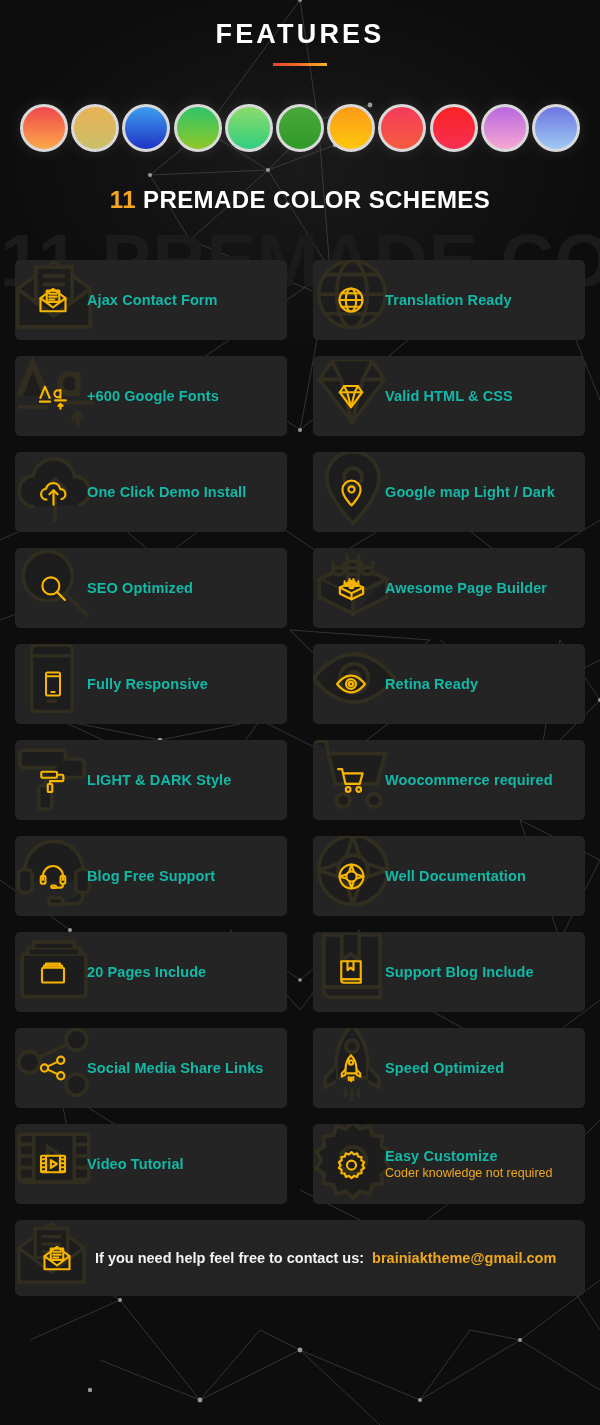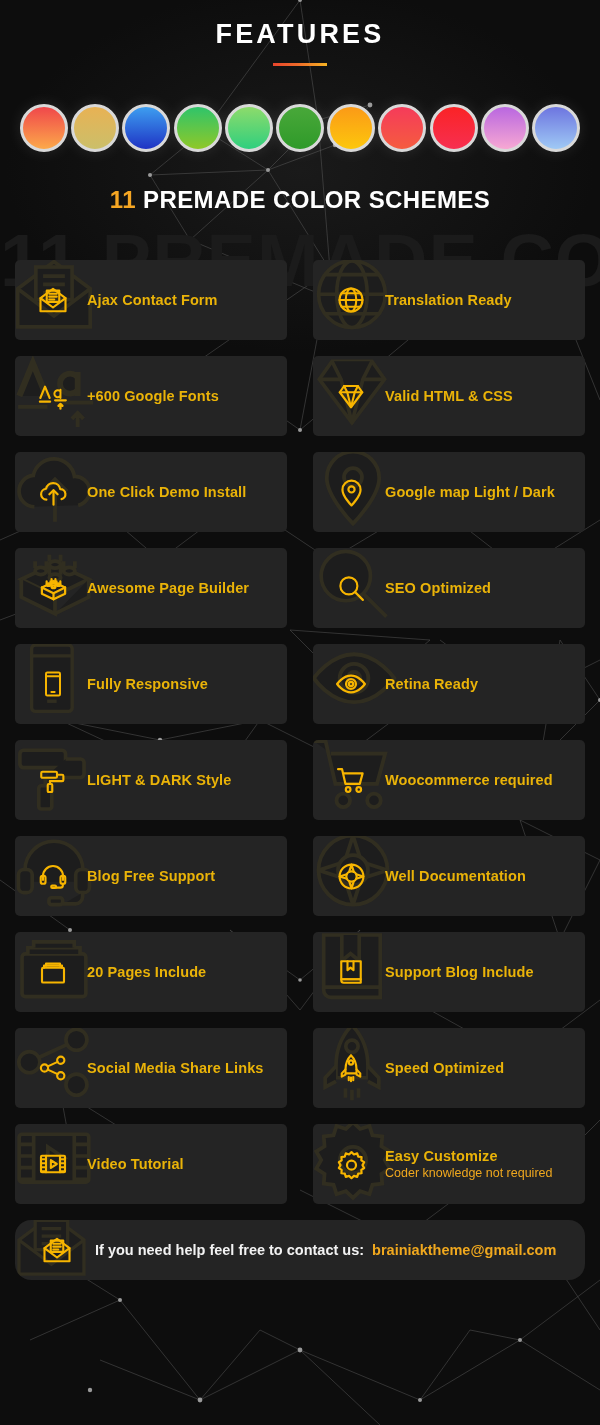--- a/index.html
+++ b/index.html
@@ -149,39 +149,39 @@
     stroke-linejoin: round;
   }
   .card-text {
     position: relative;
     z-index: 2;
     margin-left: 12px;
   }
   .card-label {
     font-size: 14.5px;
     font-weight: 700;
-    color: #eab308;
+    color: #14b8a6;
     letter-spacing: 0.1px;
     white-space: nowrap;
   }
   .card-sub {
     font-size: 12.5px;
     font-weight: 400;
     color: #f0a81e;
     margin-top: 2px;
     white-space: nowrap;
   }
 
   
   .contact {
     position: relative;
     z-index: 5;
     margin: 16px 15px 0;
-    height: 60px;
-    border-radius: 16px;
+    height: 76px;
+    border-radius: 6px;
     background: #242424;
     display: flex;
     align-items: center;
     padding-left: 18px;
     overflow: hidden;
   }
   .contact .card-ghost { transform: translateY(-50%) scale(2.6); }
   .contact-icon {
     position: relative;
     z-index: 2;
@@ -420,20 +420,35 @@
           <svg viewBox="0 0 24 24" width="31" height="31">
             <path d="M12 22s7-7.1 7-12.2A7 7 0 0 0 5 9.8C5 14.9 12 22 12 22Z"></path>
             <circle cx="12" cy="9.6" r="2.4"></circle>
           </svg>
         </span>
         <div class="card-text">
           <div class="card-label">Google map Light / Dark</div>
         </div>
       </div>
       <div class="card">
+        <div class="card-ghost"><svg viewBox="0 0 24 24" width="30" height="30">
+            <circle cx="10.3" cy="10.3" r="6.8"></circle>
+            <path d="M15.3 15.3 L21.5 21.5"></path>
+          </svg></div>
+        <span class="card-icon">
+          <svg viewBox="0 0 24 24" width="30" height="30">
+            <circle cx="10.3" cy="10.3" r="6.8"></circle>
+            <path d="M15.3 15.3 L21.5 21.5"></path>
+          </svg>
+        </span>
+        <div class="card-text">
+          <div class="card-label">SEO Optimized</div>
+        </div>
+      </div>
+      <div class="card">
         <div class="card-ghost"><svg viewBox="0 0 24 24" width="31" height="31">
             <path d="M3 11.2 L12 7 L21 11.2 L12 15.6 Z"></path>
             <path d="M3 11.2 V16 L12 20.4 V15.6"></path>
             <path d="M21 11.2 V16 L12 20.4"></path>
             <ellipse cx="8.2" cy="9" rx="1.5" ry="0.95"></ellipse>
             <ellipse cx="12" cy="7.3" rx="1.5" ry="0.95"></ellipse>
             <ellipse cx="12" cy="10.8" rx="1.5" ry="0.95"></ellipse>
             <ellipse cx="15.8" cy="9" rx="1.5" ry="0.95"></ellipse>
             <path d="M6.7 8.2V6.4M9.7 8.2V6.4M10.5 10V8.2M13.5 10V8.2M14.3 8.2V6.4M17.3 8.2V6.4M10.5 6.5V4.7M13.5 6.5V4.7"></path>
           </svg></div>
@@ -444,35 +459,20 @@
             <path d="M21 11.2 V16 L12 20.4"></path>
             <ellipse cx="8.2" cy="9" rx="1.5" ry="0.95"></ellipse>
             <ellipse cx="12" cy="7.3" rx="1.5" ry="0.95"></ellipse>
             <ellipse cx="12" cy="10.8" rx="1.5" ry="0.95"></ellipse>
             <ellipse cx="15.8" cy="9" rx="1.5" ry="0.95"></ellipse>
             <path d="M6.7 8.2V6.4M9.7 8.2V6.4M10.5 10V8.2M13.5 10V8.2M14.3 8.2V6.4M17.3 8.2V6.4M10.5 6.5V4.7M13.5 6.5V4.7"></path>
           </svg>
         </span>
         <div class="card-text">
           <div class="card-label">Awesome Page Builder</div>
-        </div>
-      </div>
-      <div class="card">
-        <div class="card-ghost"><svg viewBox="0 0 24 24" width="30" height="30">
-            <circle cx="10.3" cy="10.3" r="6.8"></circle>
-            <path d="M15.3 15.3 L21.5 21.5"></path>
-          </svg></div>
-        <span class="card-icon">
-          <svg viewBox="0 0 24 24" width="30" height="30">
-            <circle cx="10.3" cy="10.3" r="6.8"></circle>
-            <path d="M15.3 15.3 L21.5 21.5"></path>
-          </svg>
-        </span>
-        <div class="card-text">
-          <div class="card-label">SEO Optimized</div>
         </div>
       </div>
       <div class="card">
         <div class="card-ghost"><svg viewBox="0 0 24 24" width="28" height="28">
             <rect x="6" y="2.2" width="12" height="19.6" rx="1.1"></rect>
             <path d="M6 5.4h12"></path>
             <path d="M10.6 18.8h2.8"></path>
           </svg></div>
         <span class="card-icon">
           <svg viewBox="0 0 24 24" width="28" height="28">

